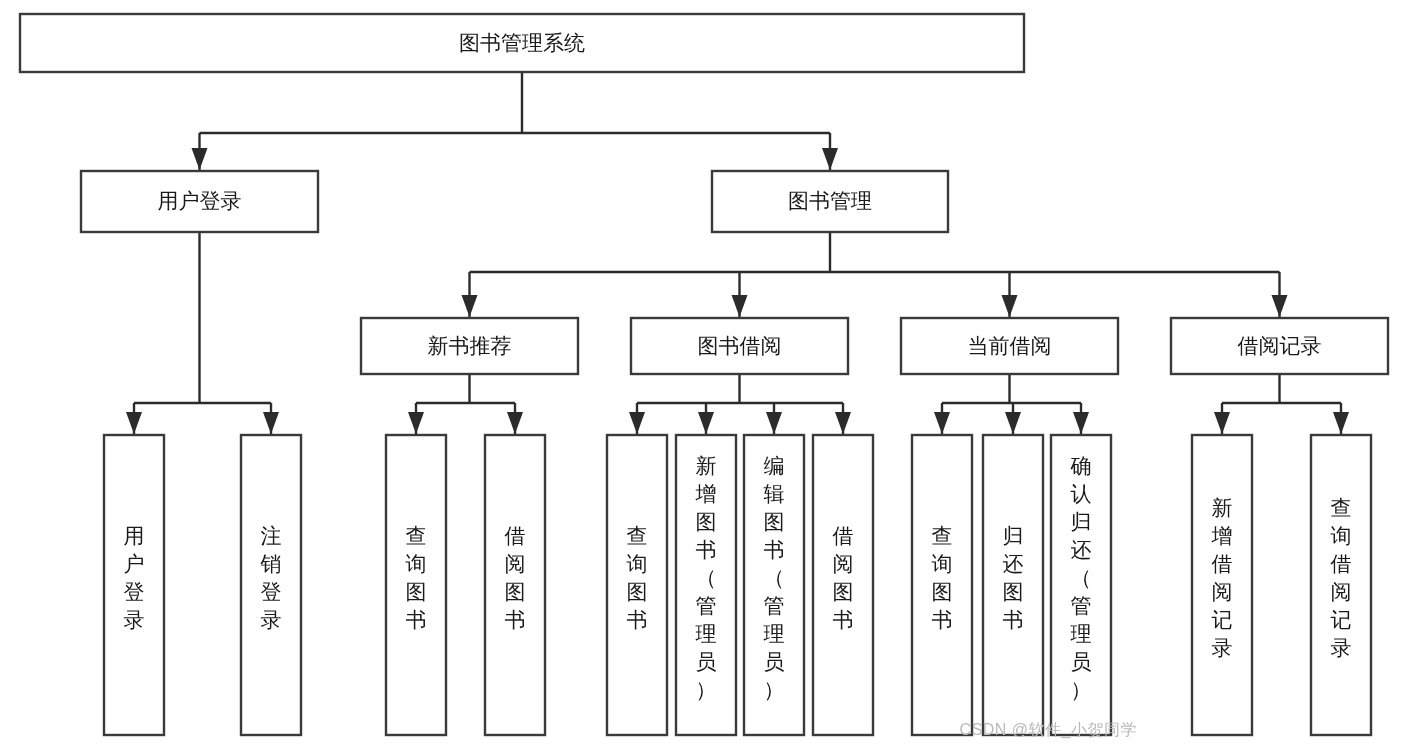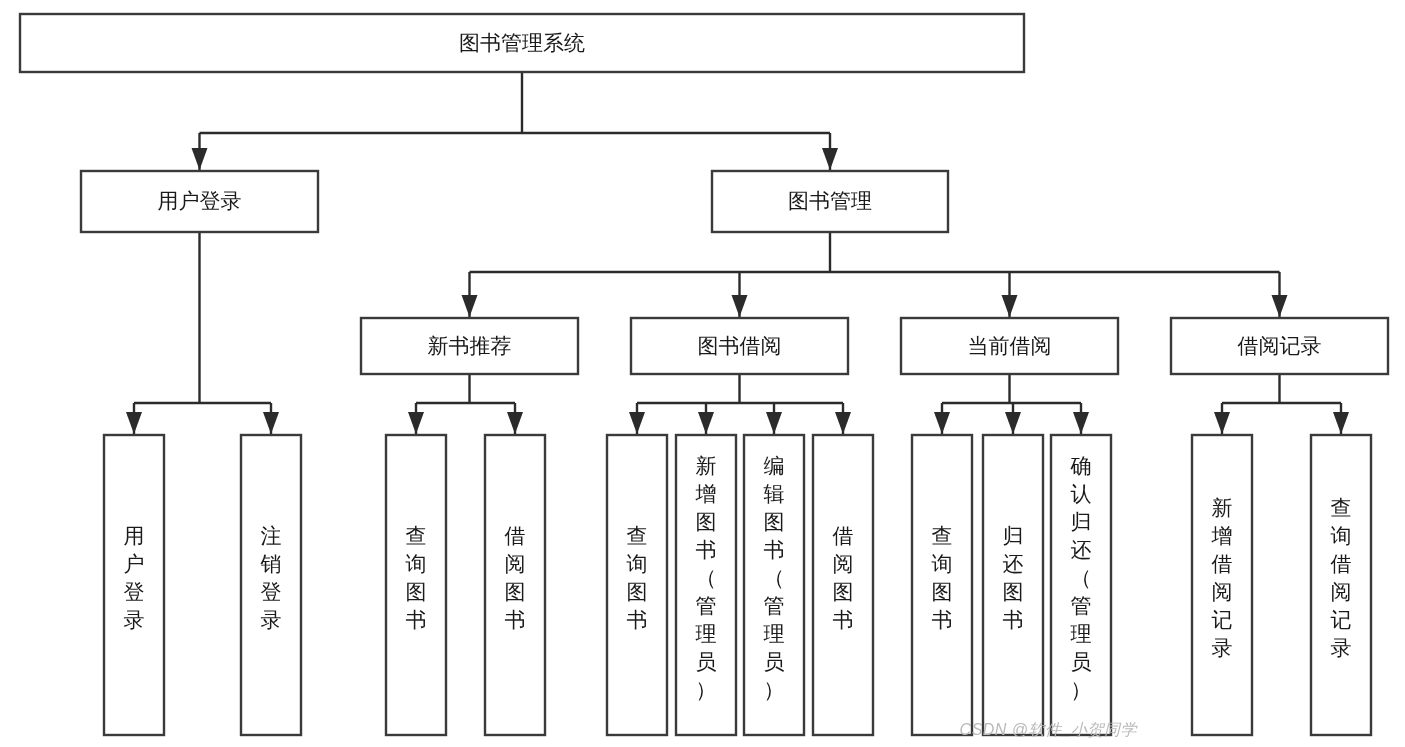--- a/index.html
+++ b/index.html
@@ -56,21 +56,20 @@
   }
   .watermark {
     position: absolute;
     right: 14px;
     bottom: 6px;
     color: #b9b9b9;
     font-size: 16px;
     font-family: "Liberation Sans", "DejaVu Sans", sans-serif;
     white-space: nowrap;
     letter-spacing: 0.5px;
-    font-style: italic;
   }
 </style>
 </head>
 <body>
 
 <div id="diagram-root">
   <svg id="tree-svg" viewBox="0 0 1405 747">
     <g id="connector-layer">
         <line x1="522" y1="72" x2="522" y2="133" class="connector"></line>
         <line x1="199.5" y1="133" x2="830" y2="133" class="connector"></line>

